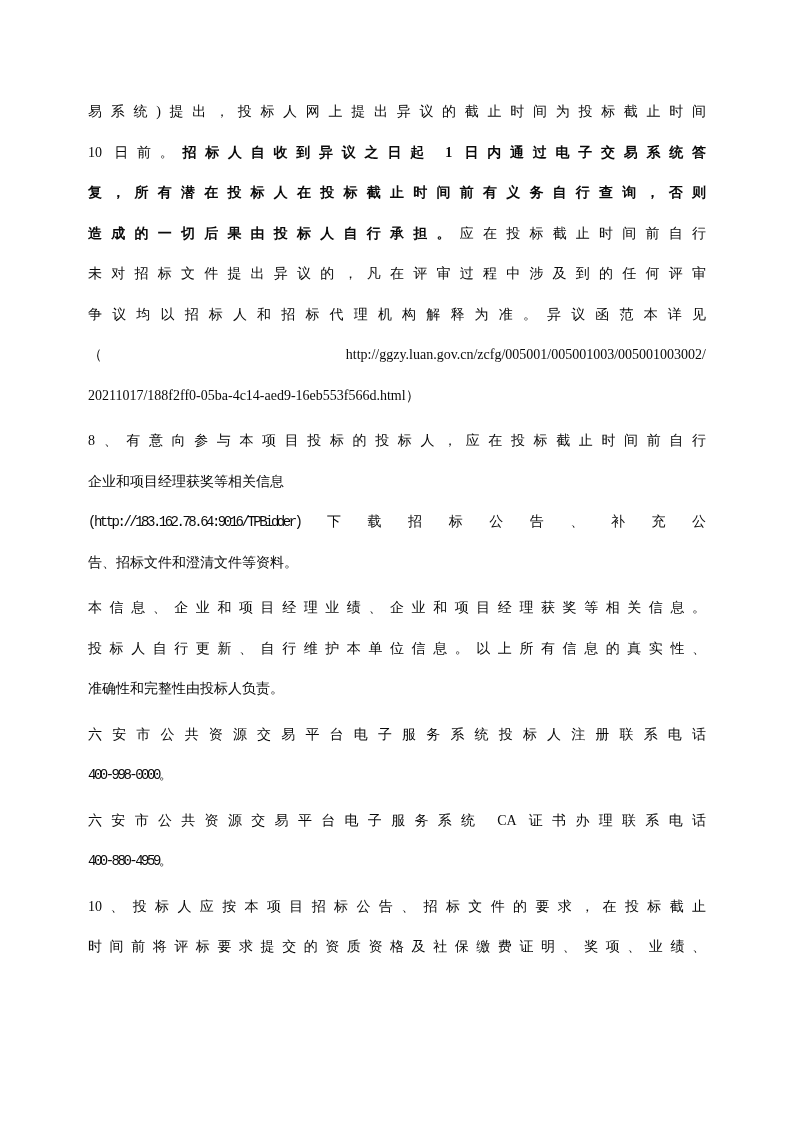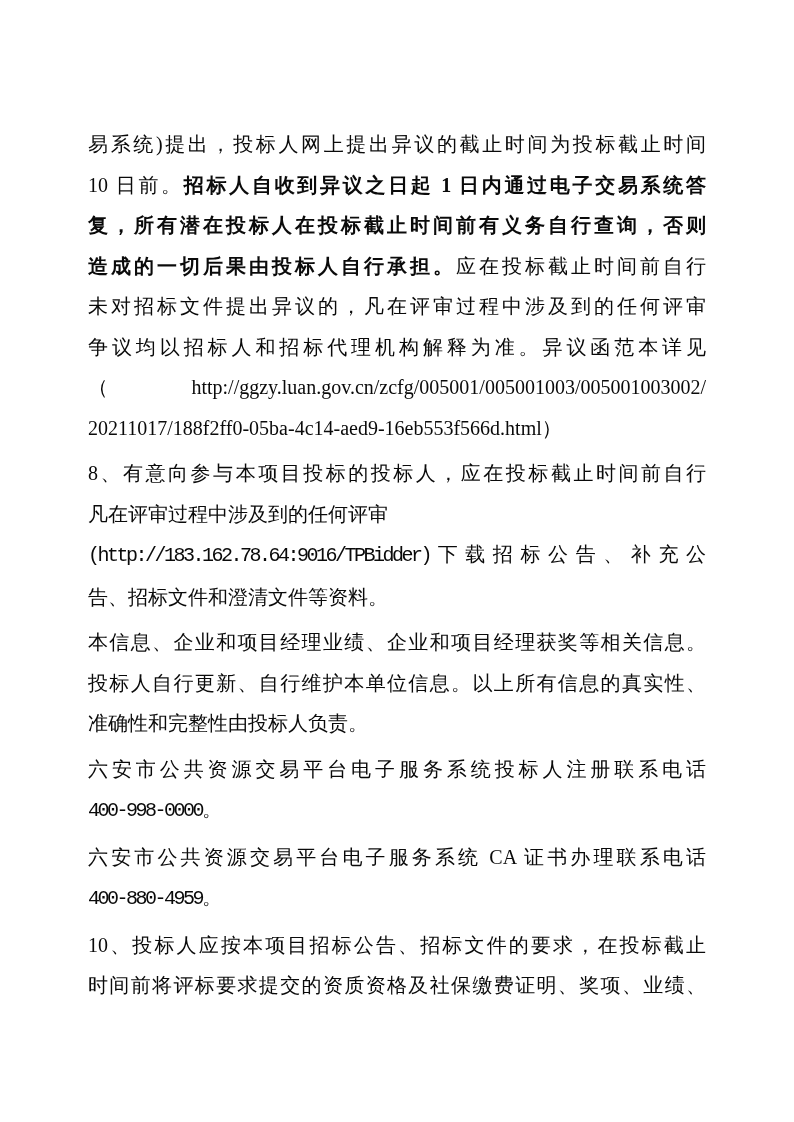--- a/index.html
+++ b/index.html
@@ -15,23 +15,22 @@
     background: #ffffff;
     overflow: hidden;
     color: #0a0a0a;
     font-family: "Liberation Serif", "DejaVu Serif", serif;
   }
   .text-body {
     position: absolute;
     left: 88px;
     top: 92px;
     width: 618px;
-    font-size: 20px;
+    font-size: 14px;
     line-height: 40.5px;
-    margin-top: 32px;
   }
   .para { margin: 0; }
   .para + .para { margin-top: 5px; }
   .line { white-space: normal; }
   .line.just {
     text-align: justify;
     text-align-last: justify;
   }
   .line.left {
     text-align: center;
@@ -53,21 +52,21 @@
         <div class="line just"><span class="">10 日前。</span><span class="seg-bold ">招标人自收到异议之日起 1 日内通过电子交易系统答</span></div>
         <div class="line just"><span class="seg-bold ">复，所有潜在投标人在投标截止时间前有义务自行查询，否则</span></div>
         <div class="line just"><span class="seg-bold ">造成的一切后果由投标人自行承担。</span><span class="">应在投标截止时间前自行</span></div>
         <div class="line just"><span class="">未对招标文件提出异议的，凡在评审过程中涉及到的任何评审</span></div>
         <div class="line just"><span class="">争议均以招标人和招标代理机构解释为准。异议函范本详见</span></div>
         <div class="line just"><span class="">（ </span><span class="">http://ggzy.luan.gov.cn/zcfg/005001/005001003/005001003002/</span></div>
         <div class="line left"><span class="">20211017/188f2ff0-05ba-4c14-aed9-16eb553f566d.html</span><span class="">）</span></div>
       </div>
       <div class="para">
         <div class="line just"><span class="">8、有意向参与本项目投标的投标人，应在投标截止时间前自行</span></div>
-        <div class="line left"><span class="">凡在评审过程中涉及到的任何评审</span></div>
+        <div class="line left"><span class="">企业和项目经理获奖等相关信息</span></div>
         <div class="line just"><span class="seg-mono">(http://183.162.78.64:9016/TPBidder)</span><span class="">下载招标公告、补充公</span></div>
         <div class="line left"><span class="">告、招标文件和澄清文件等资料。</span></div>
       </div>
       <div class="para">
         <div class="line just"><span class="">本信息、企业和项目经理业绩、企业和项目经理获奖等相关信息。</span></div>
         <div class="line just"><span class="">投标人自行更新、自行维护本单位信息。以上所有信息的真实性、</span></div>
         <div class="line left"><span class="">准确性和完整性由投标人负责。</span></div>
       </div>
       <div class="para">
         <div class="line just"><span class="">六安市公共资源交易平台电子服务系统投标人注册联系电话</span></div>

